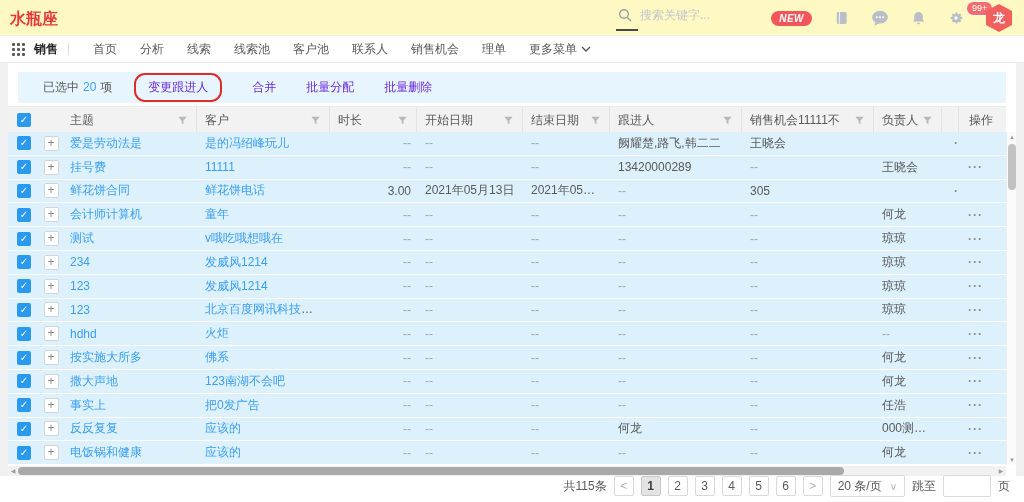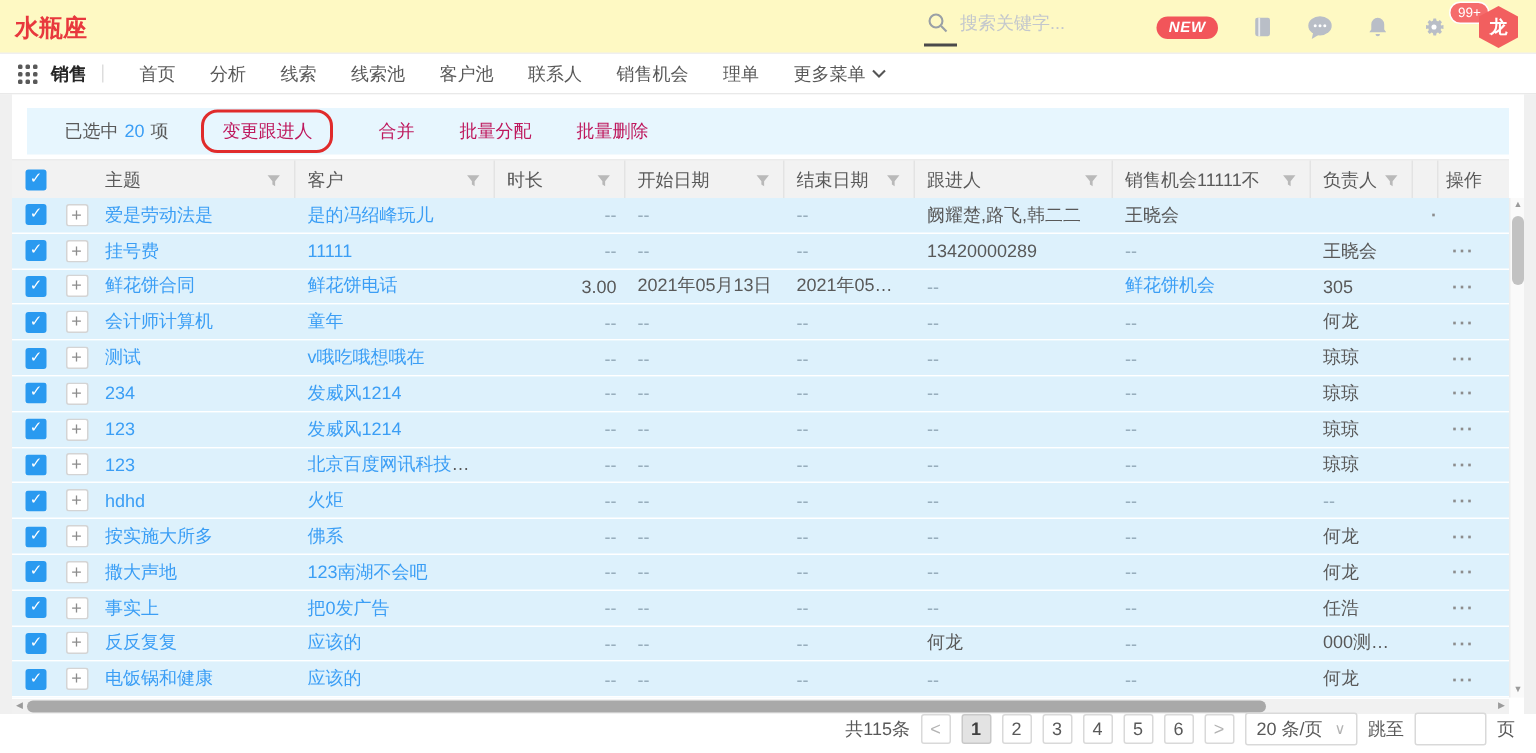--- a/index.html
+++ b/index.html
@@ -30,30 +30,30 @@
   .nav-more { display:flex; align-items:center; gap:4px; color:#595959; cursor:pointer; }
 
   
   .content { position:absolute; left:8px; top:63px; width:1008px; height:439px; background:#fff; }
   .footer-bg { position:absolute; left:0; bottom:0; width:1024px; height:26px; background:#fff; }
 
   
   .action-bar { position:absolute; left:10px; top:9px; width:988px; height:31px; background:#e7f6fe; display:flex; align-items:center; padding-left:25px; }
   .sel-count { color:#3b9ef5; margin:0 4px; }
   .bulk-actions { display:flex; align-items:center; }
-  .action-link { color:#be185d; margin-left:30px; cursor:pointer; white-space:nowrap;border-radius:11px; }
+  .action-link { color:#6d28d9; margin-left:30px; cursor:pointer; white-space:nowrap;border-radius:11px; }
   .action-link.boxed { border:2px solid #e02b2b; padding:4px 12px; margin-left:22px; }
 
   
   .table { position:absolute; left:0; top:43px; width:998px; }
   .thead, .trow { display:grid; grid-template-columns:32px 22px 135px 133px 87px 106px 87px 132px 132px 68px 14px 1fr; align-items:center; }
   .thead { height:26px; background:#f2f2f2; color:#595959; border-top:1px solid #ececec; }
   .th { height:26px; display:flex; align-items:center; padding:0 8px; justify-content:space-between; border-right:1px solid #e3e3e3; overflow:hidden; white-space:nowrap; }
   .th.c-check, .th.c-plus { border-right:none; justify-content:center; padding:0; }
-  .th.c-action { border-right:none; }
+  .th.c-action { border-right:none;justify-content:center; }
   .th-label { overflow:hidden; white-space:nowrap; }
   .funnel { flex:none; margin-left:4px; cursor:pointer; }
   .tbody { display:flex; flex-direction:column; }
   .trow { height:23.8px; background:#ddf1fc; border-bottom:1px solid #fff; }
   .cell { padding:0 8px; overflow:hidden; white-space:nowrap; text-overflow:ellipsis; color:#595959; }
   .cell.c-check, .cell.c-plus { padding:0; display:flex; justify-content:center; }
   .cell.c-duration { text-align:right; padding-right:6px; }
   .cell .link, .cell.link { color:#3b9ef5; cursor:pointer; }
   .cell.muted { color:#93a9b8; }
   .cb { width:14px; height:14px; background:#2a9af0; border-radius:2px; display:flex; align-items:center; justify-content:center; color:#fff; font-size:10px; line-height:1; cursor:pointer; }
@@ -287,21 +287,20 @@
           </div>
           <div class="cell c-plus">
             <span class="plus">+</span>
           </div>
           <div class="cell c-subject"><span class="link">鲜花饼合同</span></div>
           <div class="cell c-customer"><span class="link">鲜花饼电话</span></div>
           <div class="cell c-duration">3.00</div>
           <div class="cell c-start">2021年05月13日</div>
           <div class="cell c-end">2021年05月16日</div>
           <div class="cell c-follower muted">--</div>
-          <div class="cell c-opp link">鲜花饼机会</div>
           <div class="cell c-owner">305</div>
           <div class="cell c-sliver"></div>
           <div class="cell c-action"><span class="dots">···</span></div>
         </div>
         <div class="trow">
           <div class="cell c-check">
             <span class="cb">
               <span>✓</span>
             </span>
           </div>

